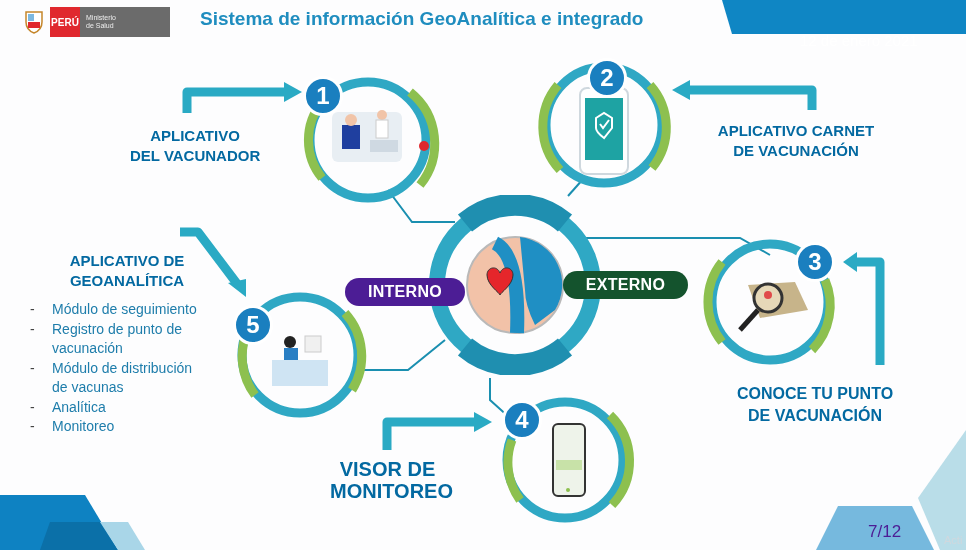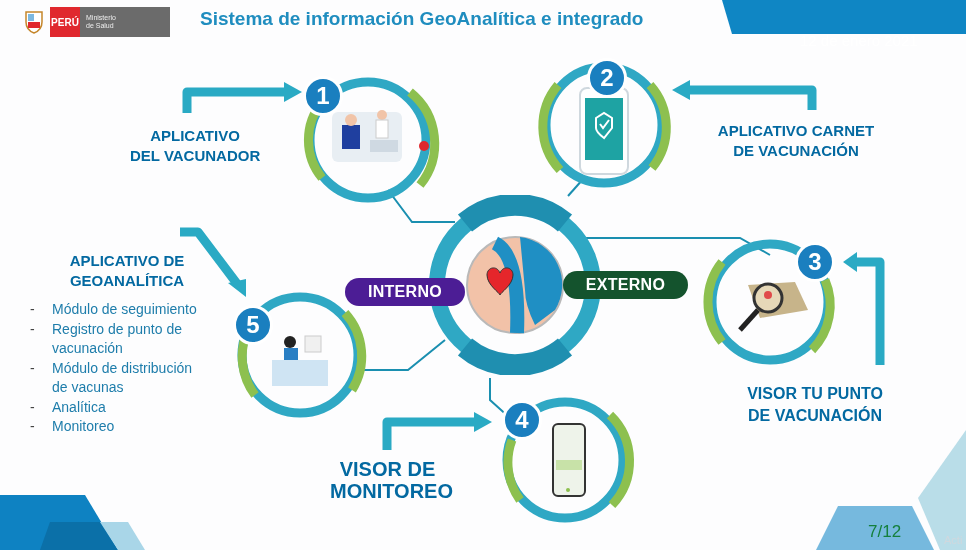--- a/index.html
+++ b/index.html
@@ -11,21 +11,21 @@
   .logo-min{left:80px;top:7px;width:90px;height:30px;background:#6b6b6b;color:#eee;font-size:7px;line-height:8px;padding:7px 0 0 6px;box-sizing:border-box;}
   .title{left:200px;top:8px;font-size:19px;font-weight:bold;color:#1f8dbf;white-space:nowrap;}
   .date-text{left:800px;top:7px;color:#fff;font-size:15px;white-space:nowrap;margin-top:25px;}
   
   .lbl{font-weight:bold;color:#0369a1;font-size:15px;line-height:20px;text-align:center;white-space:nowrap;}
   .list{left:30px;top:300px;width:200px;font-size:14px;color:#1e7dab;line-height:19.5px;}
   .list .it{display:flex;}
   .list .dash{width:22px;flex:0 0 22px;color:#444;}
   .badge{width:34px;height:34px;border-radius:50%;background:#1a7fbf;color:#fff;font-weight:bold;font-size:24px;display:flex;align-items:center;justify-content:center;border:3px solid #fff;}
   .pill{height:28px;border-radius:14px;color:#fff;font-weight:bold;font-size:16px;display:flex;align-items:center;justify-content:center;letter-spacing:0.3px;}
-  .page-num{left:868px;top:522px;font-size:17px;color:#15803d;}
+  .page-num{left:868px;top:522px;font-size:17px;color:#4c1d95;}
   .watermark{left:944px;top:534px;font-size:11px;color:#cfd8de;}
 </style>
 </head>
 <body>
 
 <svg class="abs" style="left:0;top:0" width="966" height="550">
 
   <polygon points="722,0 966,0 966,34 732,34" fill="#0f86c4"></polygon>
 
   <polygon points="0,495 85,495 118,550 0,550" fill="#0e82c2"></polygon>
@@ -159,21 +159,21 @@
 
 <div class="abs lbl" style="left:130px;top:126px;width:130px;">
   <div>APLICATIVO</div>
   <div>DEL VACUNADOR</div>
 </div>
 <div class="abs lbl" style="left:706px;top:121px;width:180px;">
   <div>APLICATIVO CARNET</div>
   <div>DE VACUNACIÓN</div>
 </div>
 <div class="abs lbl" style="left:725px;top:383px;width:180px;font-size:16px;line-height:22px;">
-  <div>VISOR TU PUNTO</div>
+  <div>CONOCE TU PUNTO</div>
   <div>DE VACUNACIÓN</div>
 </div>
 <div class="abs lbl" style="left:330px;top:458px;width:115px;font-size:20px;line-height:22px;">
   <div>VISOR DE</div>
   <div>MONITOREO</div>
 </div>
 <div class="abs lbl" style="left:52px;top:251px;width:150px;">
   <div>APLICATIVO DE</div>
   <div>GEOANALÍTICA</div>
 </div>

